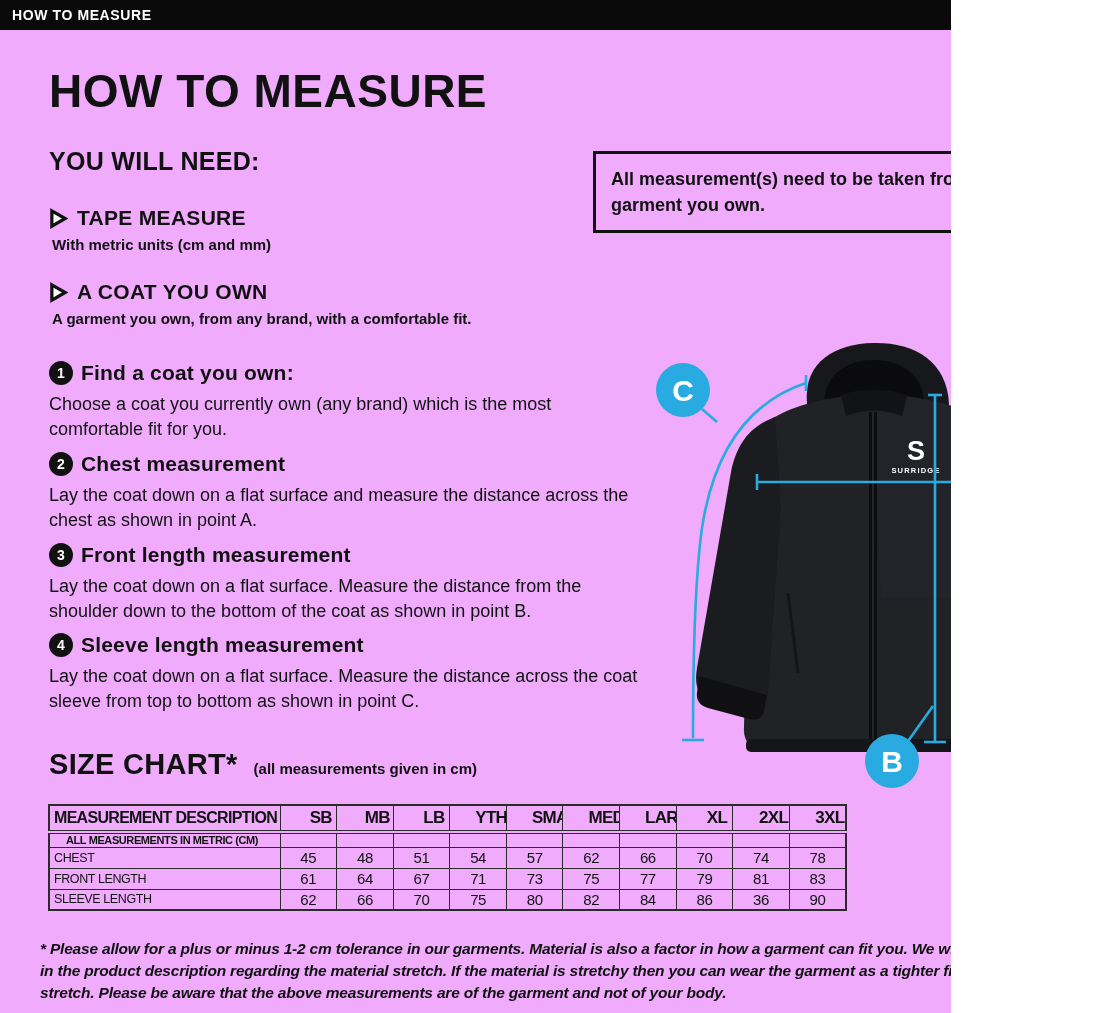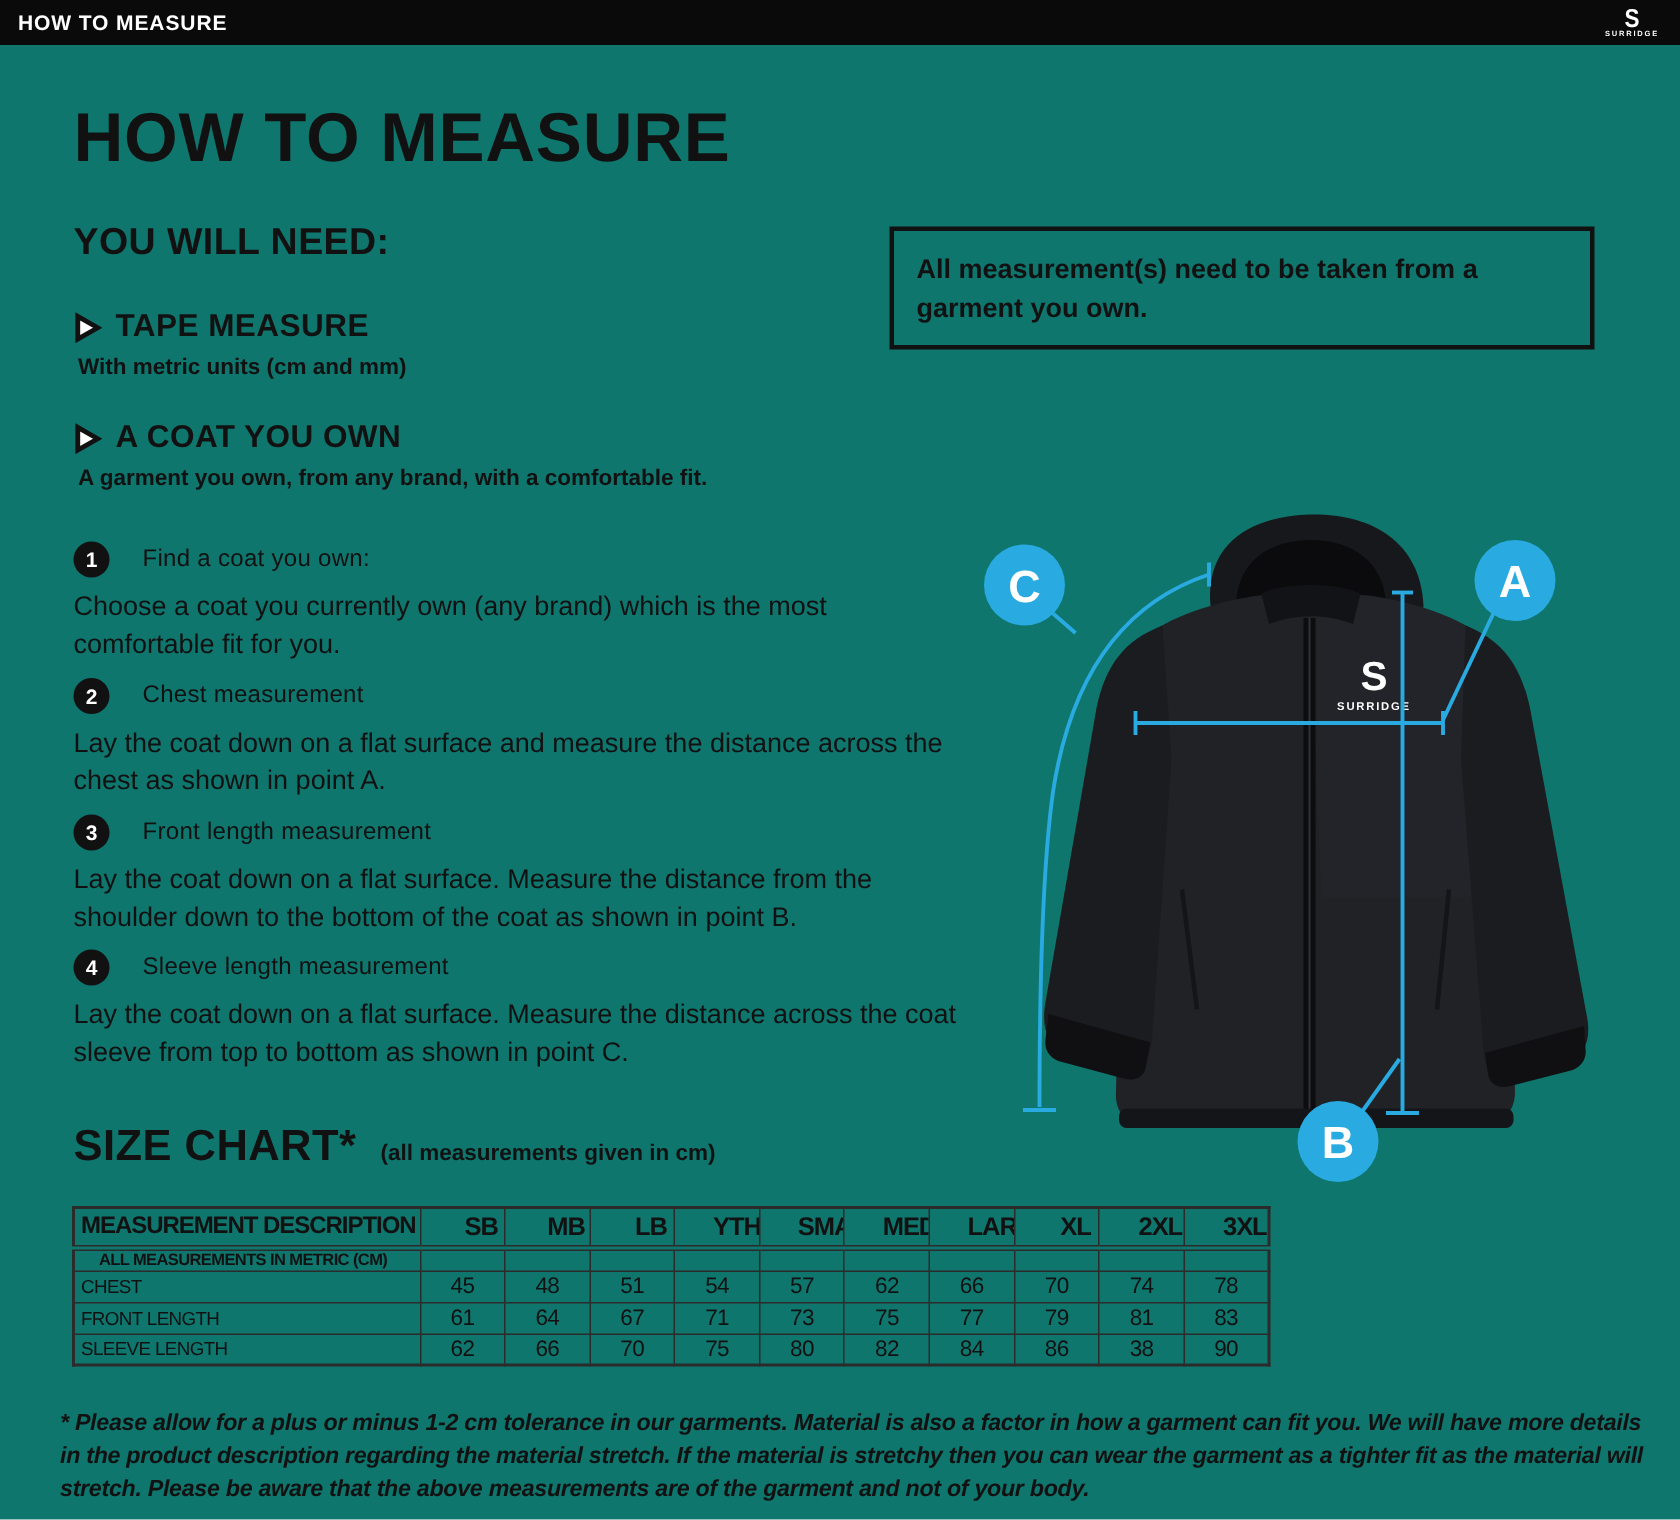--- a/index.html
+++ b/index.html
@@ -1,18 +1,18 @@
 <!DOCTYPE html>
 <html style="--accent: #29ABE2;"><head>
 <meta charset="utf-8">
 <style>
   * { margin:0; padding:0; box-sizing:border-box; }
   html,body { background:#ffffff; }
   body { font-family:"Liberation Sans", sans-serif; color:#111; }
-  .page { position:relative; width:1120px; height:1013px; background:#0f766e; overflow:hidden; }
+  .page { position:relative; width:951px; height:1013px; background:#f0abfc; overflow:hidden; }
 
   
   .topbar { position:absolute; left:0; top:0; width:1120px; height:30px; background:#0a0a0a;
             display:flex; align-items:center; justify-content:space-between; padding:0 14px 0 12px; }
   .topbar-title { color:#fff; font-size:14px; font-weight:bold; letter-spacing:.6px; }
   .brand { display:flex; flex-direction:column; align-items:center; line-height:1; }
   .brand-mark { color:#fff; font-size:15px; font-weight:bold; transform:scaleY(1.15); }
   .brand-name { color:#fff; font-size:5px; font-weight:bold; letter-spacing:1.2px; margin-top:1px; }
 
   
@@ -23,21 +23,21 @@
   .need-item { position:absolute; left:49px; }
   .need-title { display:flex; align-items:center; gap:9px; font-size:21px; font-weight:800; letter-spacing:.3px; }
   .need-desc { font-size:15px; font-weight:bold; margin-top:6px; margin-left:3px; }
   .tri { width:19px; height:21px; flex:0 0 auto; }
 
   
   .step { position:absolute; left:49px; width:600px; }
   .step-head { display:flex; align-items:center; gap:8px; }
   .badge { width:24px; height:24px; border-radius:50%; background:#111; color:#fff; font-size:14px;
            font-weight:bold; display:flex; align-items:center; justify-content:center; flex:0 0 auto; }
-  .step-title { font-size:16px; font-weight:400; letter-spacing:.2px;margin-left:14px; }
+  .step-title { font-size:21px; font-weight:700; letter-spacing:.2px; }
   .step-desc { font-size:18px; font-weight:normal; line-height:1.38; margin-top:7px; max-width:592px; }
 
   
   .callout { position:absolute; left:593px; top:151px; width:470px; border:3px solid #111;
              padding:12px 15px; font-size:18px; font-weight:bold; line-height:1.45; }
 
   
   .diagram { position:absolute; left:645px; top:338px; width:475px; height:465px; }
 
   
@@ -254,21 +254,21 @@
         <tr class="data">
           <td class="lbl">SLEEVE LENGTH</td>
           <td>62</td>
           <td>66</td>
           <td>70</td>
           <td>75</td>
           <td>80</td>
           <td>82</td>
           <td>84</td>
           <td>86</td>
-          <td>38</td>
+          <td>36</td>
           <td>90</td>
         </tr>
       </tbody>
   </table>
 
   <div class="footnote">* Please allow for a plus or minus 1-2 cm tolerance in our garments. Material is also a factor in how a garment can fit you. We will have more details in the product description regarding the material stretch.  If the material is stretchy then you can wear the garment as a tighter fit as the material will stretch.  Please be aware that the above measurements are of the garment and not of your body.</div>
 
 </div>
 
 </body></html>

